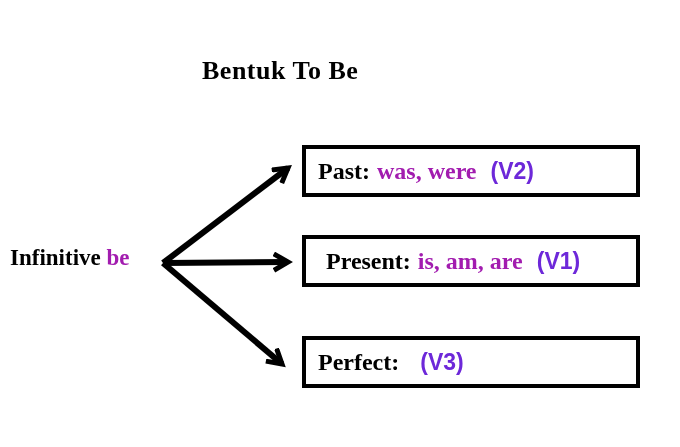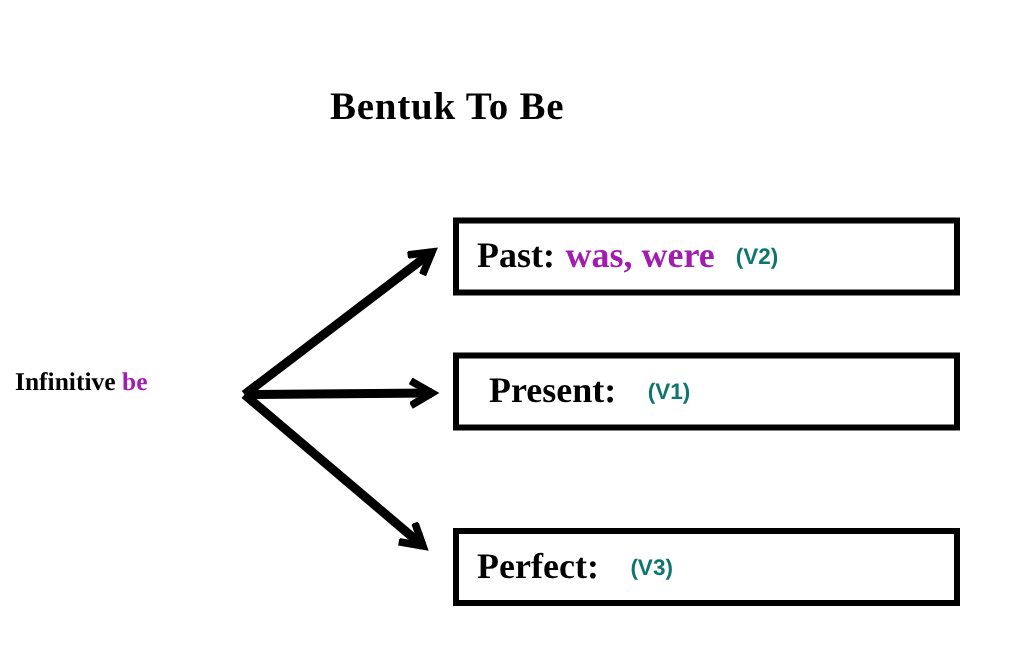--- a/index.html
+++ b/index.html
@@ -10,33 +10,33 @@
   #canvas {
     position: relative;
     width: 680px;
     height: 447px;
     background: #ffffff;
     font-family: "Liberation Serif", serif;
     overflow: hidden;
   }
   .title {
     position: absolute;
-    left: 220px;
+    left: 202px;
     top: 56px;
     font-size: 26px;
     font-weight: bold;
     color: #000000;
     letter-spacing: 0.5px;
     white-space: nowrap;
   }
   .infinitive {
     position: absolute;
     left: 10px;
     top: 245px;
-    font-size: 17px;
+    font-size: 23px;
     font-weight: bold;
     color: #000000;
     white-space: nowrap;
   }
   .red {
     color: #a21caf;
   }
   .vbox {
     position: absolute;
     left: 302px;
@@ -49,28 +49,28 @@
     align-items: center;
     padding-left: 12px;
     font-size: 24px;
     font-weight: bold;
     color: #000000;
     white-space: nowrap;
   }
   .vbox .gap { width: 7px; }
   .vbox .code {
     font-family: "Liberation Sans", sans-serif;
-    font-size: 15px;
+    font-size: 23px;
     font-weight: bold;
     margin-left: 14px;
-    color: #0f766e;
+    color: #6d28d9;
   }
   #box-past    { top: 145px; align-items: center; }
   #box-present { top: 235px; padding-left: 20px; }
-  #box-perfect { top: 352px; }
+  #box-perfect { top: 336px; }
   #arrows {
     position: absolute;
     left: 0;
     top: 0;
     pointer-events: none;
   }
 </style>
 </head>
 <body>
 
@@ -94,20 +94,21 @@
   <div class="vbox" id="box-past">
     <span>Past:</span>
       <span class="gap"></span>
       <span class="red">was, were</span>
     <span class="code">(V2)</span>
   </div>
 
   <div class="vbox" id="box-present">
     <span>Present:</span>
       <span class="gap"></span>
+      <span class="red">is, am, are</span>
     <span class="code">(V1)</span>
   </div>
 
   <div class="vbox" id="box-perfect">
     <span>Perfect:</span>
       <span class="gap"></span>
     <span class="code">(V3)</span>
   </div>
 
 </div>

